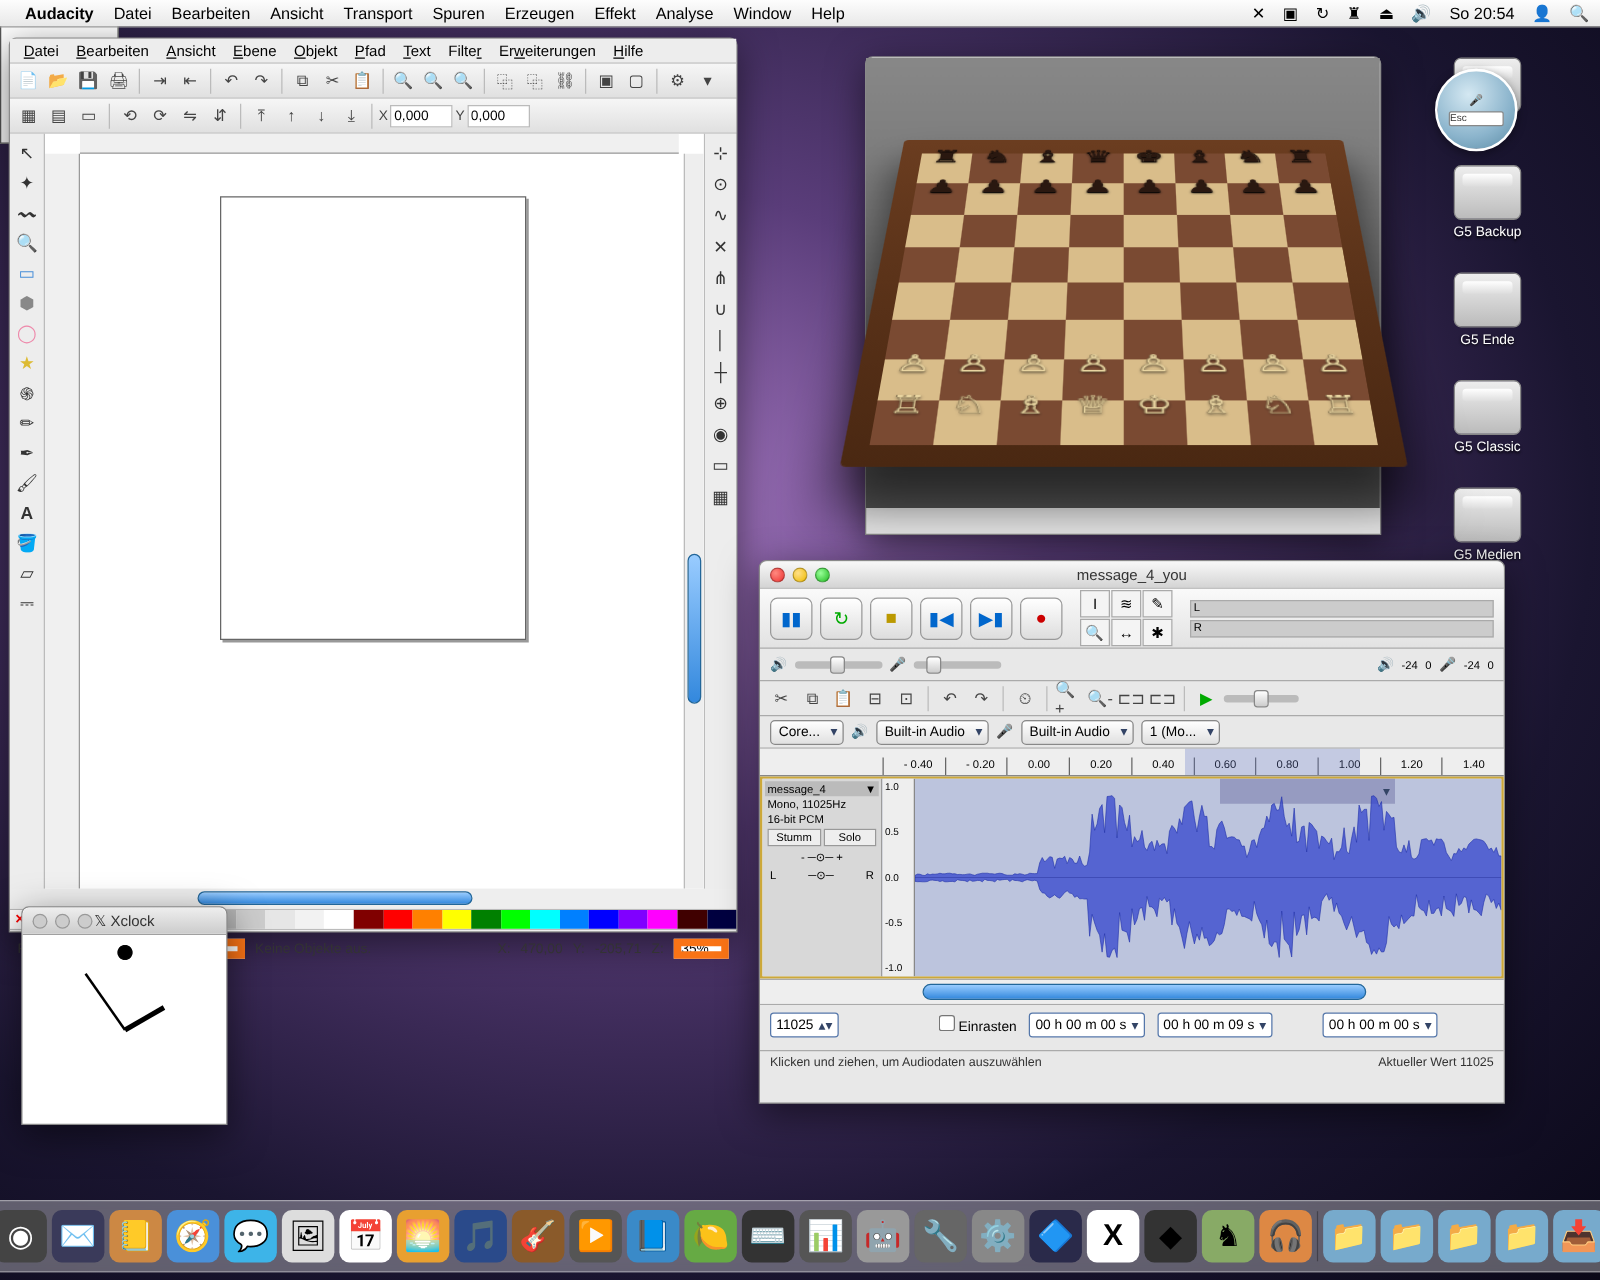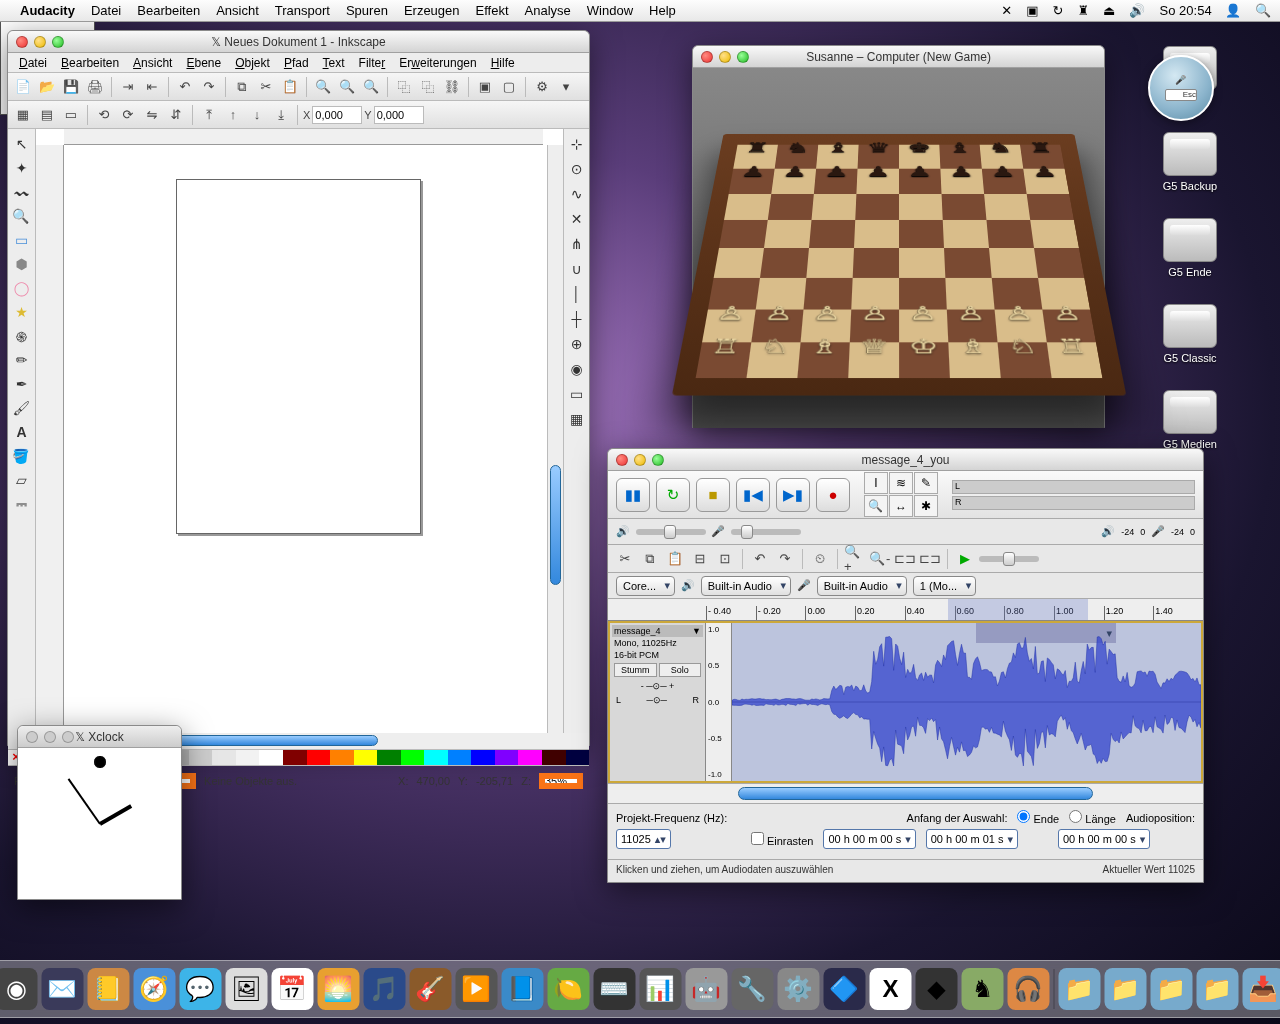--- a/index.html
+++ b/index.html
@@ -75,21 +75,21 @@
 .meter{height:14px;border:1px solid #aaa;background:#ccc;position:relative;}
 .meter .lbl{position:absolute;left:2px;top:0;font-size:9px;}
 #aud-tb2{height:26px;border-bottom:1px solid #aaa;display:flex;align-items:center;gap:6px;padding:0 8px;font-size:11px;}
 .slider{width:70px;height:6px;background:#bbb;border-radius:3px;position:relative;}
 .slider .k{position:absolute;top:-4px;width:12px;height:14px;background:linear-gradient(#fff,#ccc);border:1px solid #888;border-radius:3px;}
 #aud-tb3{height:28px;border-bottom:1px solid #aaa;display:flex;align-items:center;gap:3px;padding:0 6px;}
 #aud-tb4{height:26px;border-bottom:1px solid #aaa;display:flex;align-items:center;gap:6px;padding:0 8px;font-size:11px;}
 .sel{height:20px;border:1px solid #888;border-radius:4px;background:linear-gradient(#fff,#e0e0e0);padding:0 18px 0 6px;font-size:11px;position:relative;display:flex;align-items:center;}
 .sel::after{content:"▾";position:absolute;right:4px;color:#346;}
 #aud-ruler{height:22px;background:#eee;border-bottom:1px solid #888;position:relative;font-size:9px;display:flex;align-items:flex-end;padding-left:98px;}
-#aud-ruler span{flex:1;border-left:1px solid #666;padding-left:1px;height:14px;}
+#aud-ruler span{flex:1;border-left:1px solid #666;padding-left:16px;height:14px;}
 #aud-ruler .sel-hl{position:absolute;top:0;bottom:0;background:rgba(100,120,200,.3);}
 #aud-track{height:162px;display:flex;border:2px solid #cca83a;background:#fff;}
 .trackhead{width:96px;background:#d8d8d8;border-right:1px solid #888;font-size:9px;padding:2px;}
 .trackhead .tn{background:#bbb;padding:1px 2px;display:flex;justify-content:space-between;}
 .trackhead .inf{padding:1px 2px;}
 .trackhead .mb{display:flex;gap:2px;margin:2px;}
 .trackhead .mb button{flex:1;font-size:9px;border:1px solid #999;background:#eee;padding:1px;}
 .wave-area{flex:1;position:relative;background:#bcc4dd;}
 .wave-scale{position:absolute;left:0;top:0;bottom:0;width:26px;background:#eee;border-right:1px solid #888;font-size:8px;display:flex;flex-direction:column;justify-content:space-between;padding:2px;}
 .wave{position:absolute;left:26px;right:0;top:0;bottom:0;}
@@ -107,21 +107,21 @@
 #xclock .titlebar{background:linear-gradient(#eee,#ccc);}
 .clockface{width:140px;height:140px;margin:6px auto;position:relative;border-radius:50%;}
 .tick{position:absolute;left:50%;top:50%;width:1px;height:6px;background:#000;transform-origin:0 -62px;}
 .hand{position:absolute;left:50%;top:50%;background:#000;transform-origin:0 0;}
 
 #xwin{left:210px;top:778px;width:95px;height:115px;background:#fff;border:1px solid #555;}
 #xwin .tb{height:16px;background:#ddd;border-bottom:1px solid #999;display:flex;justify-content:flex-end;padding:0 2px;font-size:11px;}
 #xwin .xlogo{font-size:90px;font-weight:bold;text-align:center;line-height:90px;font-family:serif;}
 
 #mic{position:absolute;left:1148px;top:55px;width:66px;height:66px;border-radius:50%;background:radial-gradient(circle at 40% 30%,#d4e8f2,#8bb4cc 60%,#5a8aa4);border:2px solid #fff;box-shadow:0 2px 8px rgba(0,0,0,.4);display:flex;flex-direction:column;align-items:center;justify-content:center;font-size:9px;color:#333;}
-#mic .bar{width:32px;height:12px;background:#fff;border:1px solid #888;border-radius:2px;margin-top:4px;font-size:8px;text-align:right;}
+#mic .bar{width:44px;height:12px;background:#fff;border:1px solid #888;border-radius:2px;margin-top:4px;font-size:8px;text-align:left;}
 
 #dock{position:absolute;bottom:6px;left:50%;transform:translateX(-50%);height:58px;background:rgba(240,240,240,.35);border:1px solid rgba(255,255,255,.4);border-radius:8px;display:flex;align-items:center;gap:4px;padding:0 10px;backdrop-filter:blur(4px);}
 .dockicon{width:42px;height:42px;border-radius:8px;display:flex;align-items:center;justify-content:center;font-size:24px;cursor:default;}
 .dock-sep{width:1px;height:40px;background:rgba(0,0,0,.3);}
 </style>
 </head>
 <body>
 
 <div id="menubar">
   <span class="apple"></span>
@@ -155,28 +155,20 @@
 <div class="deskicon" style="right:50px;top:218px"><div class="hd"></div><span>G5 Ende</span></div>
 <div class="deskicon" style="right:50px;top:304px"><div class="hd"></div><span>G5 Classic</span></div>
 <div class="deskicon" style="right:50px;top:390px"><div class="hd"></div><span>G5 Medien</span></div>
 
 <div id="mic">
   <span>🎤</span>
   <div class="bar">Esc</div>
 </div>
 
 <div id="inkscape" class="win">
-  <div class="titlebar">
-    <div class="traffic">
-        <div class="tl r"></div>
-        <div class="tl y"></div>
-        <div class="tl g"></div>
-      </div>
-    <div class="title"><span>𝕏 </span><span>Neues Dokument 1 - Inkscape</span></div>
-  </div>
   <div class="menurow">
     <span><u>D</u>atei</span>
     <span><u>B</u>earbeiten</span>
     <span><u>A</u>nsicht</span>
     <span><u>E</u>bene</span>
     <span><u>O</u>bjekt</span>
     <span><u>P</u>fad</span>
     <span><u>T</u>ext</span>
     <span>Filte<u>r</u></span>
     <span>Er<u>w</u>eiterungen</span>
@@ -320,28 +312,20 @@
     <span style="margin-left:auto">X:</span>
       <span>470,00</span>
     <span>Y:</span>
       <span>-205,71</span>
     <span>Z:</span>
     <input style="width: 44px;" value="35%">
   </div>
 </div>
 
 <div id="chess" class="win">
-  <div class="titlebar">
-    <div class="traffic">
-        <div class="tl r"></div>
-        <div class="tl y"></div>
-        <div class="tl g"></div>
-      </div>
-    <div class="title">Susanne  – Computer   (New Game)</div>
-  </div>
   <div class="board-wrap">
     <div class="board3d">
       <div class="board-border"></div>
       <div class="grid" id="chessgrid">
           <div class="sq l"></div>
           <div class="sq d"></div>
           <div class="sq l"></div>
           <div class="sq d"></div>
           <div class="sq l"></div>
           <div class="sq d"></div>
@@ -651,40 +635,32 @@
           <path id="wavepath" fill="#3344cc" fill-opacity="0.75" stroke="#2233aa" stroke-width="0.5" d="M0,80 L0,78.30364798307428 L2,77.24707424829856 L4,77.35805609795953 L6,78.17695063166734 L8,78.40840428838318 L10,77.0071587010369 L12,77.791537430094 L14,77.22113829041919 L16,77.36092175945168 L18,77.06516059723938 L20,76.5871681664152 L22,76.99283942427294 L24,77.03235531642552 L26,76.59853478224568 L28,76.51399778337927 L30,77.0556954111048 L32,76.94094149196383 L34,77.61369268019915 L36,77.48750640629031 L38,77.69618520508482 L40,77.67269947410288 L42,77.27845556174343 L44,77.0719410420798 L46,77.75041902457231 L48,78.27592320881254 L50,77.33126104898933 L52,76.94664052501298 L54,76.51839862404549 L56,76.53154448482002 L58,76.51612331688708 L60,76.92318785018401 L62,76.91988083460346 L64,77.2812757996023 L66,76.78597964147416 L68,76.54543333002306 L70,76.83560016917059 L72,77.71148133036797 L74,78.15539034159785 L76,78.15625970894939 L78,78.16158866501782 L80,77.0156644855094 L82,77.43721078598254 L84,76.88275934371065 L86,77.34536580338269 L88,78.0306505936543 L90,77.56113767439176 L92,76.55483077230406 L94,76.80646647812505 L96,76.86599441198105 L98,76.81703474961616 L100,68.08071389904266 L102,63.83782428745934 L104,67.4179916216633 L106,65.32962121486817 L108,63.14390844233077 L110,63.691986613342685 L112,72.56658561623591 L114,64.99274559663192 L116,64.25659947250271 L118,64.6873437388801 L120,62.801515814511276 L122,68.7808133561135 L124,63.897212529958495 L126,65.03911952855856 L128,68.53404846763141 L130,68.30689356468127 L132,62.58319116435324 L134,68.93117891328922 L136,70.85589553313729 L138,69.9846752069509 L140,59.41017458637835 L142,28.66623125942921 L144,41.737424205681265 L146,36.61525894897098 L148,24.135028803242164 L150,20.924467589970384 L152,43.66907102569372 L154,14.399092788504419 L156,14.159462960697496 L158,13.694483495130527 L160,15.964939314469916 L162,47.95774390020185 L164,21.273238772979077 L166,23.46519632658721 L168,35.56301837950888 L170,42.11461387216684 L172,29.532960041155235 L174,55.16757312557226 L176,46.92723904807857 L178,50.894175089581786 L180,49.75624606904883 L182,41.895178956926735 L184,55.32843832860718 L186,58.16068732132791 L188,52.56131547306332 L190,50.67484651899322 L192,58.280628469272685 L194,49.86602608393012 L196,54.78372364848413 L198,52.85709960430755 L200,52.6562163580799 L202,60.640175020028906 L204,42.59117971129814 L206,37.78625823445022 L208,40.145092448604785 L210,44.1446067000454 L212,32.34719467389665 L214,37.13055675928272 L216,23.042545431767323 L218,20.913779182649513 L220,18.69220373540294 L222,17.945106944082625 L224,32.022043175912614 L226,43.02347698233929 L228,30.812671163563664 L230,21.547178116987396 L232,30.551370010391494 L234,30.462632613233467 L236,54.90160220554861 L238,54.98046589855688 L240,57.04269694498551 L242,41.09952040792032 L244,36.43876618302603 L246,34.1789811739766 L248,39.732789251303345 L250,48.29099990665866 L252,47.43706496439453 L254,46.99593424490008 L256,47.37451539505785 L258,49.28148341734568 L260,49.57947258231968 L262,54.7613549104522 L264,54.4768480331403 L266,63.77939495641807 L268,58.708335101521186 L270,50.143567839785256 L272,49.40204956063481 L274,55.727380696655516 L276,46.28097022918588 L278,40.646935411362975 L280,39.741786188570494 L282,30.25445437326549 L284,35.00330500742529 L286,21.309814838435855 L288,19.985385260982525 L290,25.59910522764205 L292,25.026693071542525 L294,14.580354668238428 L296,30.400288298323673 L298,38.786059074946365 L300,35.9983150606752 L302,46.49643773093156 L304,23.74250754291061 L306,51.536728660980735 L308,50.68724996513435 L310,38.98808515831762 L312,38.26563181021571 L314,59.30215436439188 L316,35.42057965914307 L318,36.92967083635398 L320,39.87626851684644 L322,42.44556303611046 L324,56.543352486569574 L326,46.45304652222175 L328,47.643755051657365 L330,50.624021401929085 L332,52.89752973130932 L334,48.15993216902342 L336,65.45256395785931 L338,59.01650085628586 L340,59.21545152903644 L342,55.53788516552079 L344,39.67825493704665 L346,58.66956577480603 L348,60.87013612082869 L350,48.337899334743696 L352,38.9659023158234 L354,51.499154921055364 L356,21.305671572627453 L358,27.4687534753876 L360,24.863642972957464 L362,24.674517032223342 L364,49.99278672465165 L366,14.13900078293635 L368,13.792327313484208 L370,15.853054814069125 L372,22.367556768874678 L374,18.472687156446604 L376,41.697305224054034 L378,26.469525061340306 L380,29.024379431242416 L382,31.93452042451362 L384,31.25473028663361 L386,55.26935689749464 L388,59.108745718132035 L390,60.08283023594294 L392,53.596119658036166 L394,59.596793971788074 L396,50.02574317231854 L398,63.64088328174006 L400,65.13884252834048 L402,64.28215340842068 L404,60.91537691318473 L406,49.42024938685435 L408,48.873186436132215 L410,48.526977095410246 L412,50.428461609610366 L414,49.56179893918714 L416,53.96505477628714 L418,48.688124399755765 L420,49.157142619563615 L422,48.84765058252657 L424,51.79395682791369 L426,59.830512695660616 L428,62.973563416801426 L430,66.36059175946585 L432,60.60891179700961 L434,60.86879349896297 L436,56.49897650688038 L438,59.25875079585552 L440,56.033795254106394 L442,57.37932383590421 L444,52.99605248064138 L446,51.106383637637165 L448,49.12713612123161 L450,48.738405148783656 L452,49.19117100208695 L454,49.65358209494356 L456,50.55057989938338 L458,53.35994814434446 L460,57.51932066491406 L462,56.14468432162421 L464,59.69782438827308 L466,55.641409848502605 L468,62.472868701382026 L470,62.59909679204789 L470,106.44481182245491 L468,100.77037785014619 L466,105.06146985975369 L464,97.72788165534917 L462,100.34289074826688 L460,95.08370997717934 L458,93.4180977680655 L456,100.16823446856168 L454,110.97671827244724 L452,108.5125015229417 L450,106.54809895948208 L448,105.90007571654179 L446,98.1661081956477 L444,108.77366230911521 L442,96.19829263966773 L440,95.45573357577217 L438,101.03299790878505 L436,102.71082158105665 L434,93.23665124370129 L432,111.4948111923915 L430,107.67169302327251 L428,106.31030457329655 L426,105.15869219176594 L424,94.98746002527504 L422,111.09000918342774 L420,104.4937656149751 L418,105.2810769454326 L416,109.00201858073305 L414,109.13885157752885 L412,98.49238088697173 L410,111.24965494651246 L408,106.93888746345507 L406,106.07792627023068 L404,104.16161273207393 L402,93.94197507523361 L400,111.27553252542796 L398,110.94190019081728 L396,112.94904839480509 L394,115.22709407875581 L392,117.42060310659829 L390,110.30330358402784 L388,121.45532437949196 L386,118.3045791805515 L384,120.12093530969838 L382,117.77240844864681 L380,111.67412881351672 L378,132.93073476656906 L376,140.10210576252268 L374,140.3743800282432 L372,137.0331179485588 L370,142.06499164818953 L368,138.55522890939434 L366,142.29342299961894 L364,134.1926480271286 L362,132.64149425237338 L360,122.63767645646443 L358,123.85773308149366 L356,124.03333424966942 L354,128.63334289047572 L352,120.11610726356517 L350,111.63148241720238 L348,117.43777080221795 L346,122.4405672403427 L344,117.26615144062436 L342,111.20541059068154 L340,108.81734564762016 L338,100.63788362993549 L336,107.6283480928273 L334,95.94708043749594 L332,98.43528691390378 L330,93.11006055376312 L328,95.90269012333995 L326,99.54424966566687 L324,115.26844486635339 L322,112.70934687748924 L320,112.11773246233238 L318,113.41348878623538 L316,103.78256635714874 L314,126.46770497480236 L312,110.21836963309394 L310,110.7161231853614 L308,122.17038128791353 L306,126.98872630727152 L304,107.89655692103747 L302,144.42153712672678 L300,135.10685596164393 L298,132.45727339555998 L296,129.85021654213566 L294,107.24854959354732 L292,144.75074173417917 L290,132.3512263011832 L288,132.09477815971695 L286,136.0349191650587 L284,133.62202844028255 L282,114.45140611055325 L280,129.10226493536203 L278,118.19992111666596 L276,114.3736631301643 L274,109.36825488876984 L272,99.38770863372278 L270,115.32072501378187 L268,113.40250924346412 L266,112.55651551501245 L264,111.57194792172163 L262,111.43980285974165 L260,105.61279160638614 L258,110.74432228457445 L256,106.75486946147848 L254,107.54507461383557 L252,105.4111883005281 L250,105.66476794351114 L248,118.01969226442769 L246,125.48523759141491 L244,126.44296422800596 L242,124.47092207171542 L240,130.96553349249444 L238,133.64226558635585 L236,135.22448623206813 L234,128.78735596896502 L232,129.24796949508504 L230,120.37415023844078 L228,130.76077265584084 L226,125.76733041474667 L224,133.79264339311004 L222,124.97883945661653 L220,115.75068424897393 L218,125.28942558881293 L216,137.5227668098085 L214,128.45621691566618 L212,120.31221648790589 L210,117.21229565371571 L208,105.30183561021622 L206,118.50297927898706 L204,97.76780052791341 L202,99.9127967030079 L200,96.18830262261679 L198,98.84029149725563 L196,96.90448486961111 L194,111.78067460352759 L192,106.05948698702522 L190,103.83696451342057 L188,103.65501480583089 L186,95.40920591991241 L184,114.66091702927375 L182,104.29344656299597 L180,105.10867603040741 L178,113.91233497392271 L176,118.39399438402594 L174,105.28088401417287 L172,132.40132229111845 L170,124.3848313658728 L168,123.50479515821613 L166,122.66204710806832 L164,108.44741822266622 L162,144.81158574261644 L160,137.24694687413006 L158,139.07166261885146 L156,144.60767848421096 L154,144.18847925296362 L152,125.50513656304341 L150,140.46638658345302 L148,126.63404241290064 L146,122.83488276289512 L144,116.827682115991 L142,109.874535846871 L140,127.59732730187477 L138,97.35963666758629 L136,97.49634269714372 L134,97.09974364405652 L132,97.31232960817472 L130,94.903803542643 L128,96.03889684184917 L126,92.97827053646854 L124,92.64100843396814 L122,90.74029119173733 L120,92.09242622080609 L118,94.62053600228113 L116,96.80450433906636 L114,95.84136176547563 L112,93.96657918283698 L110,95.39239729875214 L108,96.56848125403367 L106,95.22123348401998 L104,92.65858235532963 L102,92.42304632925861 L100,89.69133857338063 L98,82.84418486308991 L96,82.2078982757367 L94,82.68422938628323 L92,82.22326760750944 L90,81.75687633384493 L88,82.39867952772003 L86,83.47377586914916 L84,82.88262942424987 L82,82.48196656531465 L80,82.42691131433975 L78,81.67886459135205 L76,83.20902208272773 L74,81.5004256138685 L72,81.60208437125695 L70,81.80629841878697 L68,82.15543343457796 L66,81.59111255713756 L64,83.49321187325157 L62,82.7341221529321 L60,82.44247560721907 L58,82.34958813889328 L56,81.43267724286555 L54,83.44713063904064 L52,82.43396408408128 L50,82.3654644601952 L48,82.89007474786867 L46,83.03002378470966 L44,81.99328731468432 L42,83.41103118113942 L40,82.60484147867399 L38,82.40875398867753 L36,82.24676636478854 L34,81.79355545519239 L32,83.48706835030167 L30,83.17218168219335 L28,83.23375896815318 L26,83.46068364137108 L24,83.46545344600746 L22,82.64803075067417 L20,83.2648192562458 L18,82.4970892252107 L16,82.37596699461263 L14,82.11226296308212 L12,82.19248911403447 L10,83.26776769560469 L8,83.49675996835259 L6,83.49287155654663 L4,83.34577976744178 L2,83.40806000714991 L0,83.11838193323526 Z"></path>
         </svg>
       </div>
     </div>
   </div>
   <div id="aud-hscroll">
       <div class="thumb"></div>
     </div>
   <div id="aud-bottom">
     <div class="row">
-      <span>Projekt-Frequenz (Hz):</span>
-      <span style="flex:1"></span>
-      <span>Anfang der Auswahl:</span>
-      <label><input type="radio" checked="" style=""> <span>Ende</span></label>
-      <label><input type="radio" style=""> <span>Länge</span></label>
-      <span>Audioposition:</span>
-    </div>
-    <div class="row">
       <div class="spin">
           <span>11025</span>
           <span class="arr">▴▾</span>
         </div>
       <span style="width:60px"></span>
       <label><input type="checkbox" style=""> <span>Einrasten</span></label>
       <div class="spin">
           <span>00 h 00 m 00 s</span>
           <span class="arr">▾</span>
         </div>
       <div class="spin">
-          <span>00 h 00 m 01 s</span>
+          <span>00 h 00 m 09 s</span>
           <span class="arr">▾</span>
         </div>
       <span style="width:20px"></span>
       <div class="spin">
           <span>00 h 00 m 00 s</span>
           <span class="arr">▾</span>
         </div>
     </div>
   </div>
   <div id="aud-status">

